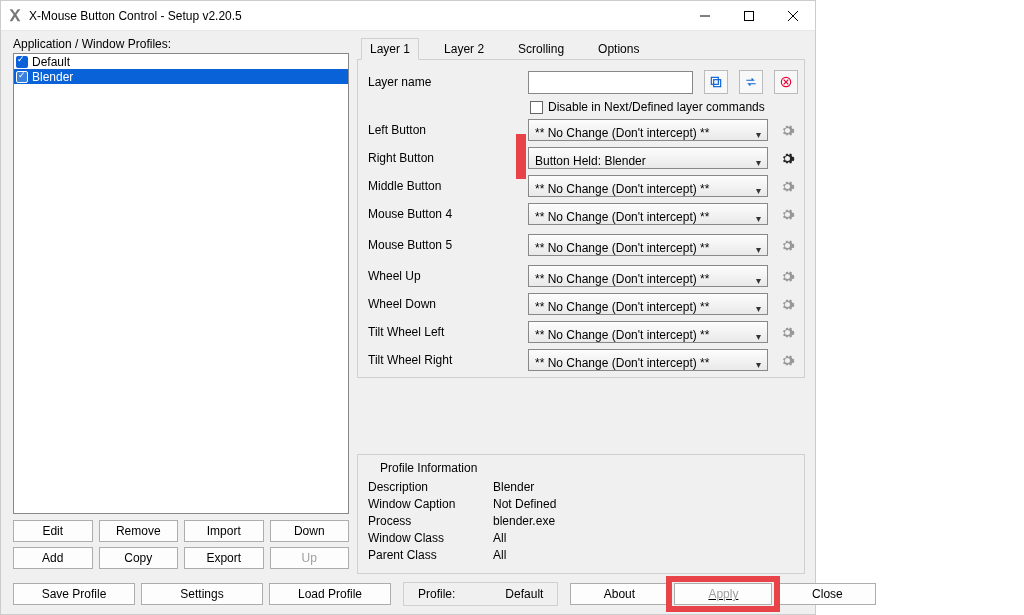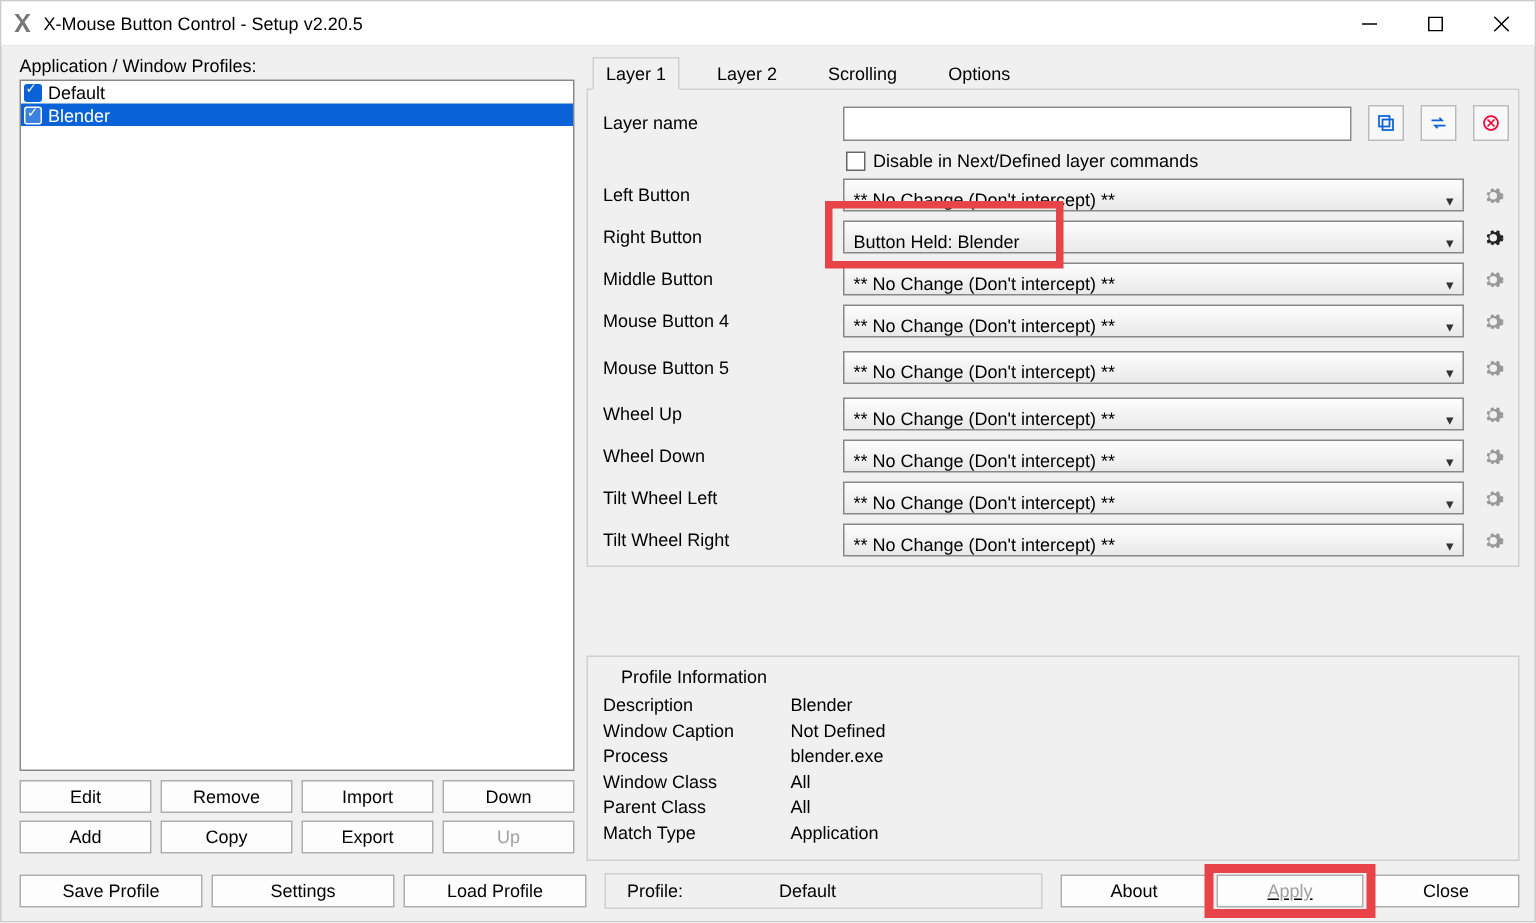--- a/index.html
+++ b/index.html
@@ -1,17 +1,17 @@
 <!DOCTYPE html>
 <html><head>
 <meta charset="utf-8">
 <style>
   * { box-sizing: border-box; font-family: "Segoe UI", Tahoma, sans-serif; font-size: 12px; }
   body { margin: 0; background: #fff; width: 1024px; height: 615px; overflow: hidden; }
-  .window { width: 1024px; height: 615px; display: flex; flex-direction: column; border: 1px solid #ccc; background: #f0f0f0;}
+  .window { width: 816px; height: 615px; display: flex; flex-direction: column; border: 1px solid #ccc; background: #f0f0f0;}
   .titlebar { display: flex; align-items: center; height: 30px; background: #fff; border-bottom: 1px solid #e8e8e8; padding-left: 6px; }
   .titlebar-icon { width: 16px; height: 16px; margin-right: 6px; display: inline-flex; align-items: center; justify-content: center; color:#555; }
   .titlebar-title { flex: 1; font-size: 12px; color: #000; }
   .titlebar-btns { display: flex; }
   .tbtn { width: 44px; height: 30px; display: flex; align-items: center; justify-content: center; color: #000; }
 
   .content { flex: 1; display: flex; flex-direction: column; padding: 6px 10px 8px 12px; gap: 4px; }
   .main-row { flex: 1; display: flex; gap: 8px; }
   .left-col { width: 370px; display: flex; flex-direction: column; }
   .left-label { margin-bottom: 2px; }
@@ -55,21 +55,21 @@
   .highlight-box::before{ content:""; position:absolute; top:-13px; left:-12px; right:267px; bottom:-10px; border:5px solid #e74348; pointer-events:none; z-index:5;}
 
   .profile-info{ border:1px solid #d0d0d0; padding:6px 10px 8px 10px; margin-top:auto;}
   .pi-title{ margin-bottom:5px;margin-left:12px; }
   .pi-row{ display:flex; margin-bottom:3px; }
   .pi-row .k{ width:125px; }
 
   .bottom-row{ display:flex; gap:6px; align-items:center; padding-top:4px;}
   .bottom-row .btn{ flex:none; width:110px;}
   .bottom-row .wide{ width:122px; }
-  .profile-box{ flex:1; display:flex; align-items:center; border:1px solid #d0d0d0; height:24px; padding:0 14px; gap:64px; margin-left:6px; margin-right:6px;}
+  .profile-box{ flex:1; display:flex; align-items:center; border:1px solid #d0d0d0; height:24px; padding:0 14px; gap:50px; margin-left:6px; margin-right:6px;}
   .apply-wrap{ position:relative;text-decoration:underline; }
   .apply-wrap::before{ content:""; position:absolute; top:-7px; left:-8px; right:-8px; bottom:-7px; border:6px solid #e74348; pointer-events:none;}
 </style>
 </head>
 <body>
 
 <div class="window">
   <div class="titlebar">
     <span class="titlebar-icon">
       <svg viewBox="0 0 24 24">
@@ -299,24 +299,20 @@
                 <div>blender.exe</div>
               </div>
               <div class="pi-row">
                 <div class="k">Window Class</div>
                 <div>All</div>
               </div>
               <div class="pi-row">
                 <div class="k">Parent Class</div>
                 <div>All</div>
               </div>
-              <div class="pi-row">
-                <div class="k">Match Type</div>
-                <div>Application</div>
-              </div>
             </div>
         </div>
       </div>
     </div>
 
     <div class="bottom-row">
       <div class="btn wide">Save Profile</div>
       <div class="btn wide">Settings</div>
       <div class="btn wide">Load Profile</div>
       <div class="profile-box">

